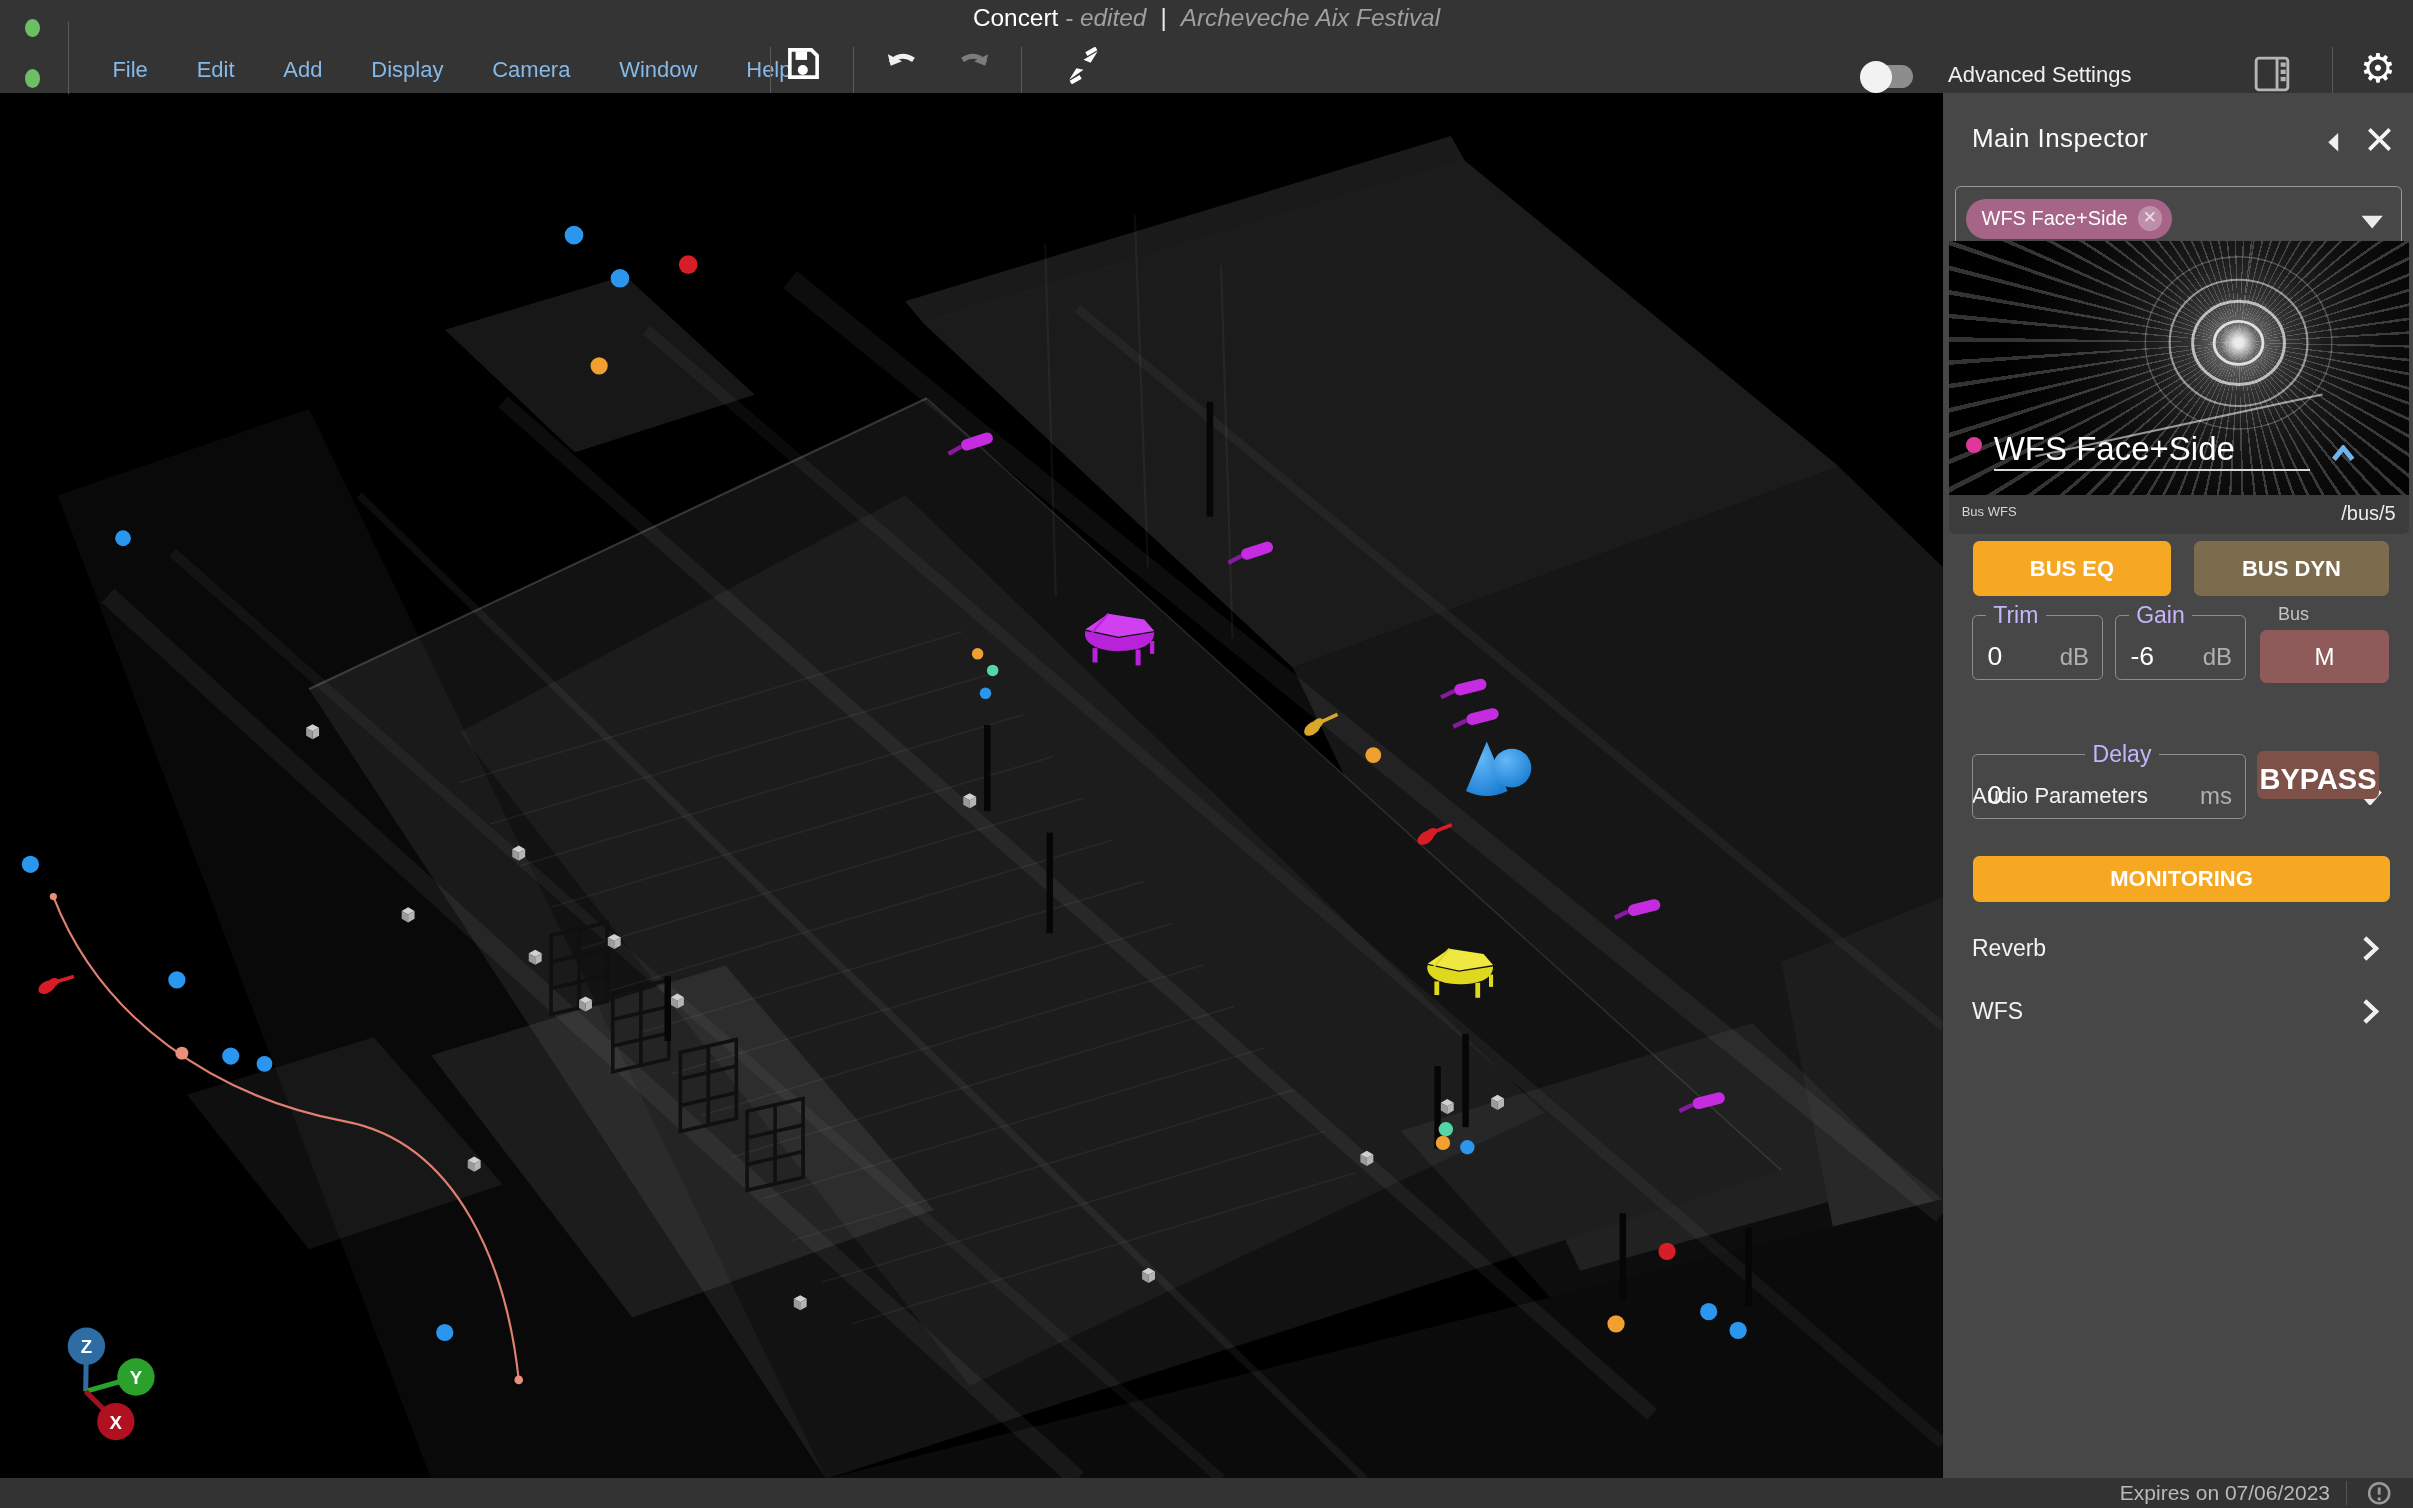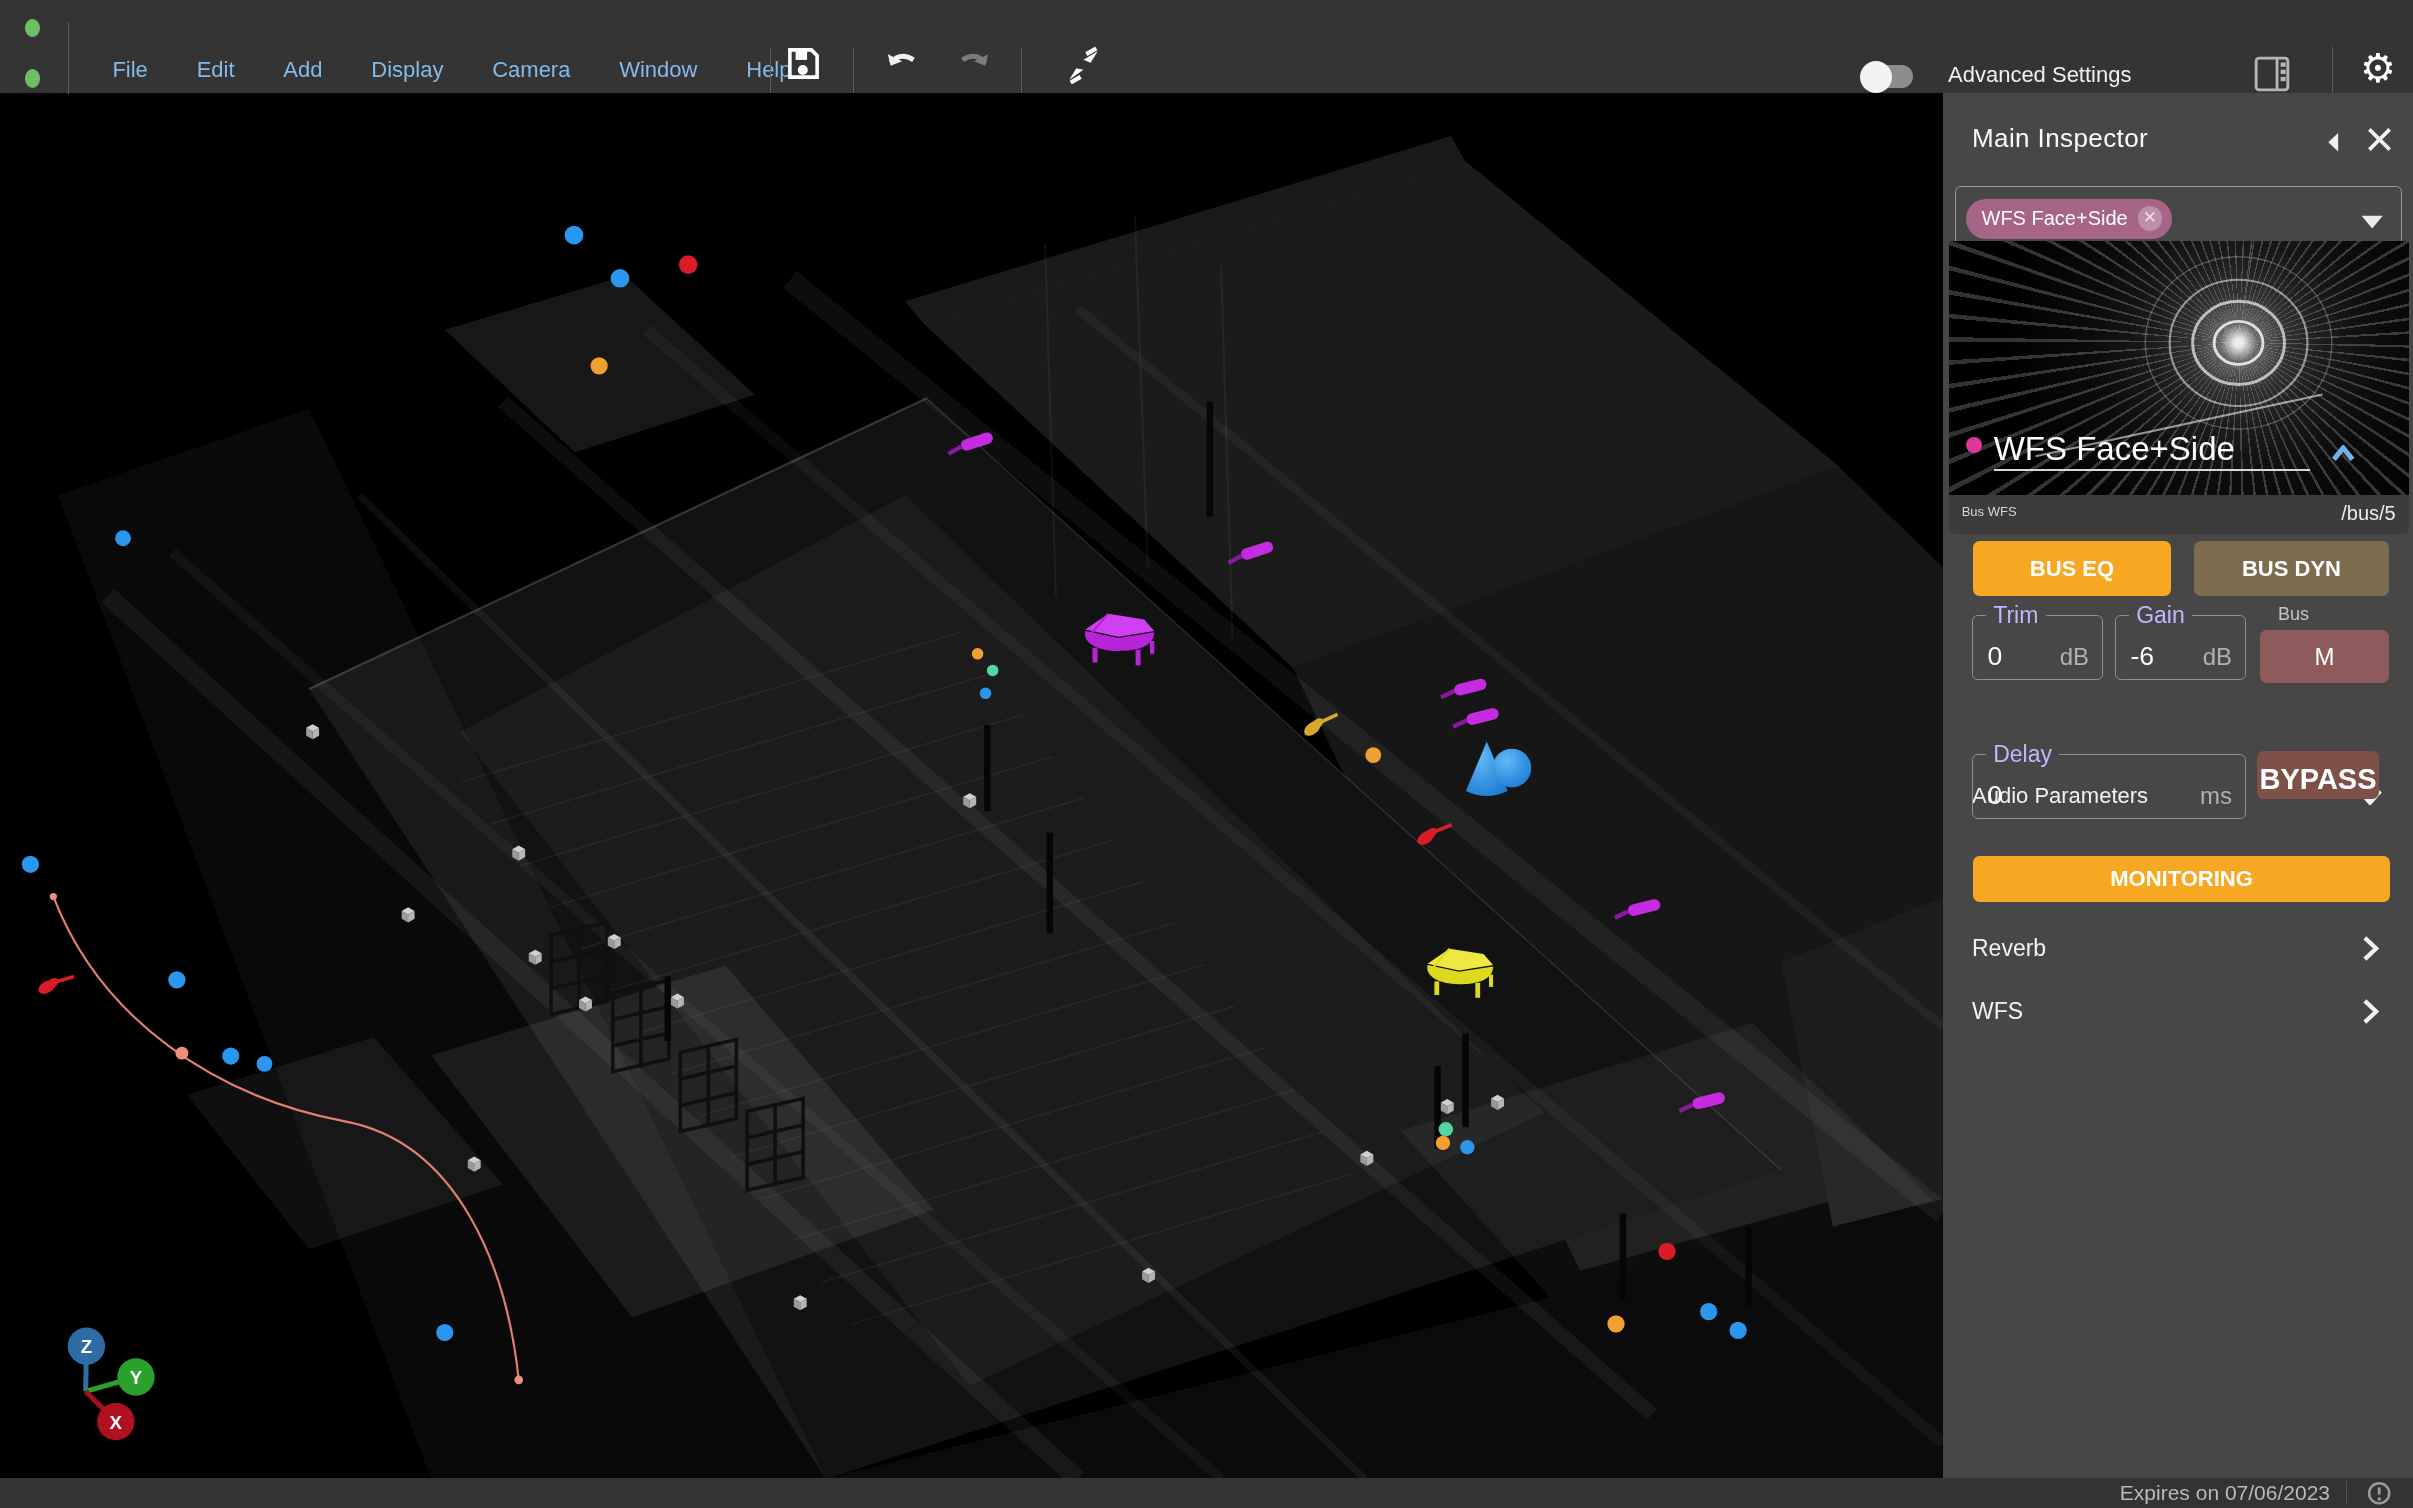--- a/index.html
+++ b/index.html
@@ -55,21 +55,21 @@
   .btn-busdyn { left:251px; top:448px; width:195px; height:55px; background:#7d6b4e; font-size:22px; font-weight:700; line-height:55px; }
   .btn-m      { left:317px; top:537px; width:129px; height:53px; background:#8f5a5a; font-size:24px; line-height:53px; }
   .bus-label  { position:absolute; left:335px; top:511px; font-size:18px; color:#c4c4c4; }
   .btn-bypass { left:314px; top:658px; width:122px; height:48px; background:#7d5147; font-size:29px; font-weight:700; line-height:56px; }
   .btn-mon    { left:30px;  top:763px; width:417px; height:46px; background:#f7a823; font-size:22px; font-weight:700; line-height:46px; }
 
   fieldset { position:absolute; border:1.4px solid #8f8f8f; border-radius:5.7px; }
   fieldset legend { font-size:23px; color:#c4b5fd; margin-left:13px; padding:0 7.2px; }
   .fs-trim  { left:29px;  top:509px; width:131px; height:78px; }
   .fs-gain  { left:172px; top:509px; width:131px; height:78px; }
-  .fs-delay { left:29px;  top:648px; width:274px; height:78px; }
+  .fs-delay { left:29px;  top:648px; width:274px; height:78px;text-align:center; }
   .fs-val  { position:absolute; left:14.4px; top:11.5px; font-size:26.6px; color:#fff; }
   .fs-unit { position:absolute; right:13px; top:14.4px; font-size:24px; color:#b0b0b0; }
 
   .sect-head { position:absolute; left:29px; top:690px; font-size:22px; color:#f2f2f2; }
   .sect-chev-down { position:absolute; left:414px; top:695px; }
   .row { position:absolute; left:0; width:470px; height:45px; }
   .row-label { position:absolute; left:29px; top:8.6px; font-size:23px; color:#f2f2f2; }
   .row-chev { position:absolute; right:34px; top:8.6px; }
   .row-reverb { top:833px; }
   .row-wfs { top:896px; }
@@ -81,20 +81,26 @@
   .sb-info { position:absolute; right:21.5px; top:2.9px; }
 </style>
 </head>
 <body>
 
 <div class="topbar">
   <span class="win-dot" style="left:25px; top:18.7px;"></span>
   <span class="win-dot" style="left:25px; top:69px;"></span>
   <span class="vsep" style="left:68px; top:21.5px; height:72px;"></span>
 
+  <div class="title-row">
+    <span>Concert</span>
+    <span class="dim">- edited</span>
+    <span class="pipe">|</span>
+    <span class="dim">Archeveche Aix Festival</span>
+  </div>
 
   <ul class="menu" id="menu">
       <li>File</li>
       <li>Edit</li>
       <li>Add</li>
       <li>Display</li>
       <li>Camera</li>
       <li>Window</li>
       <li>Help</li>
     </ul>

